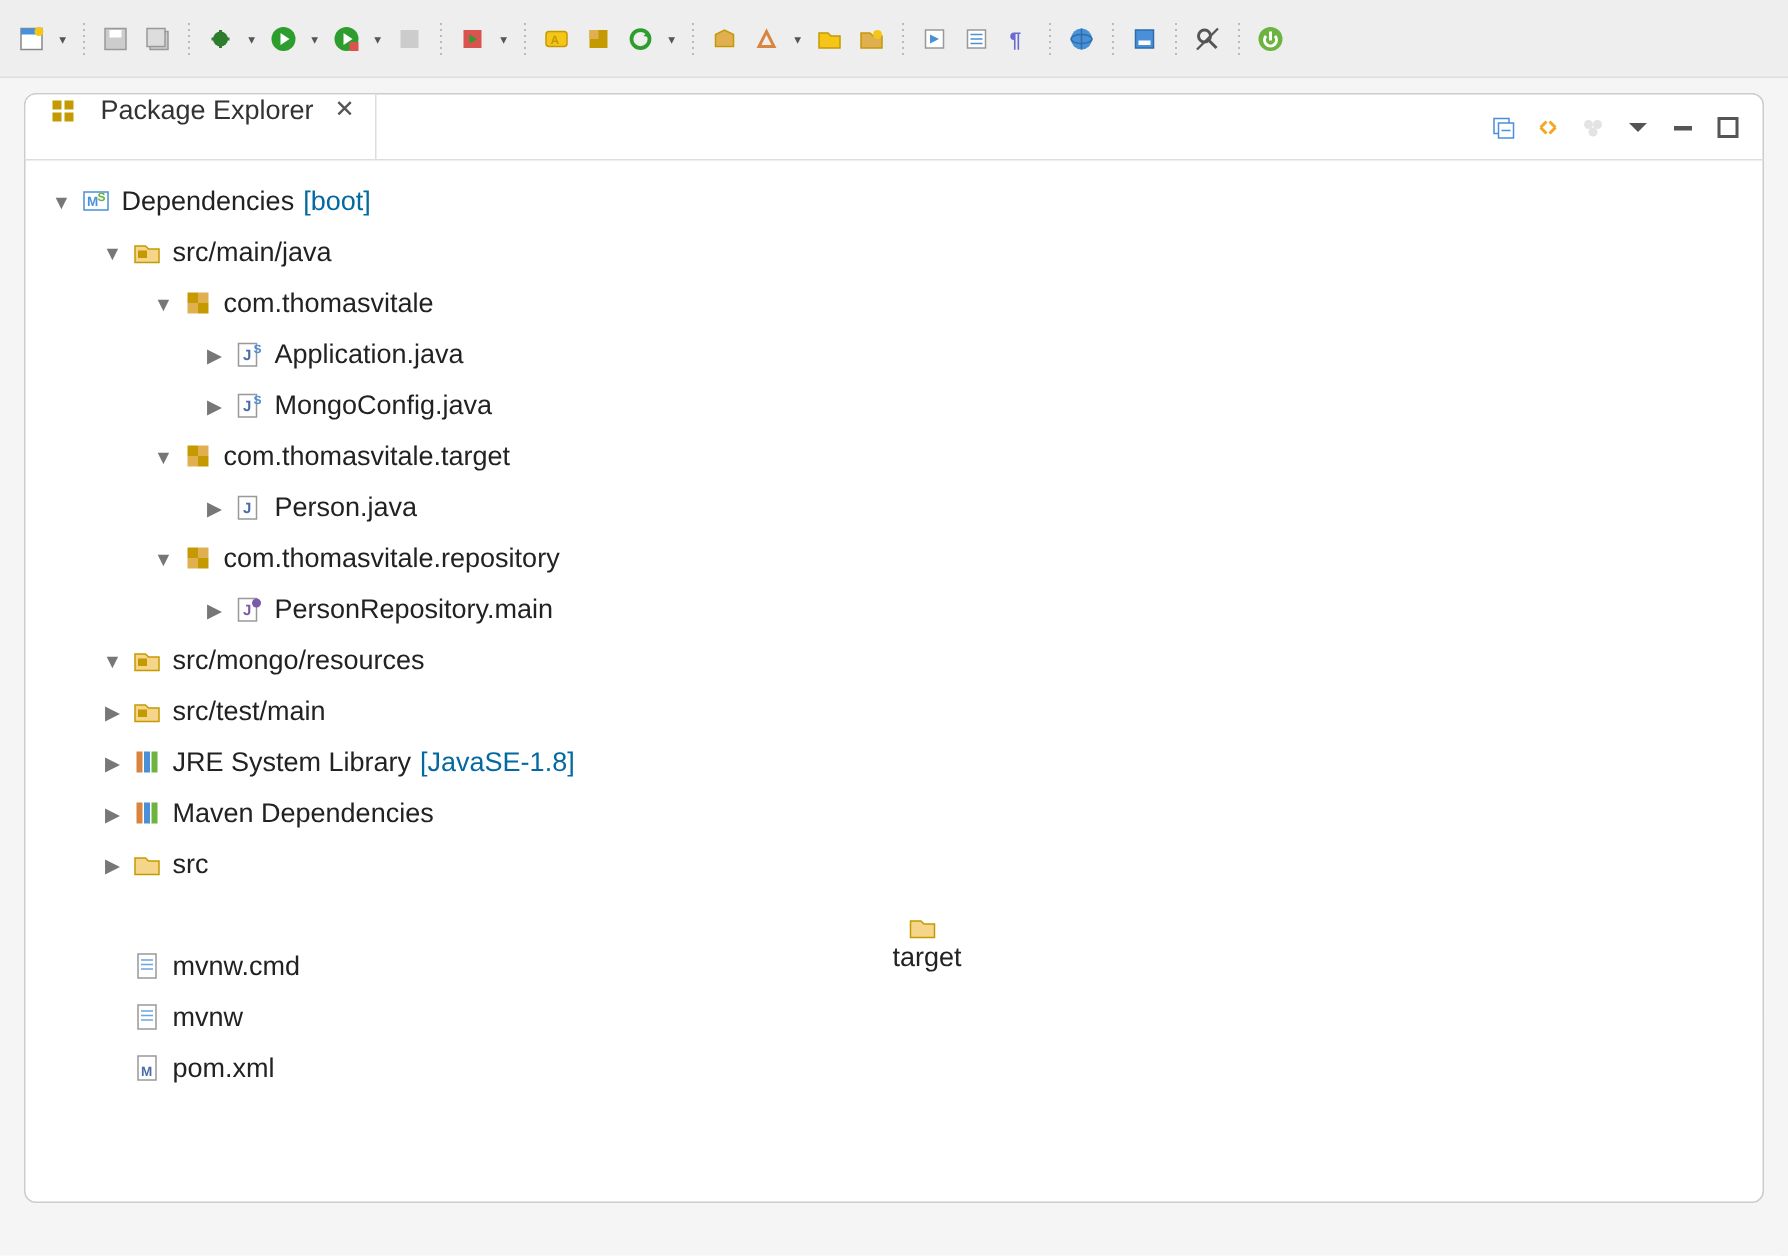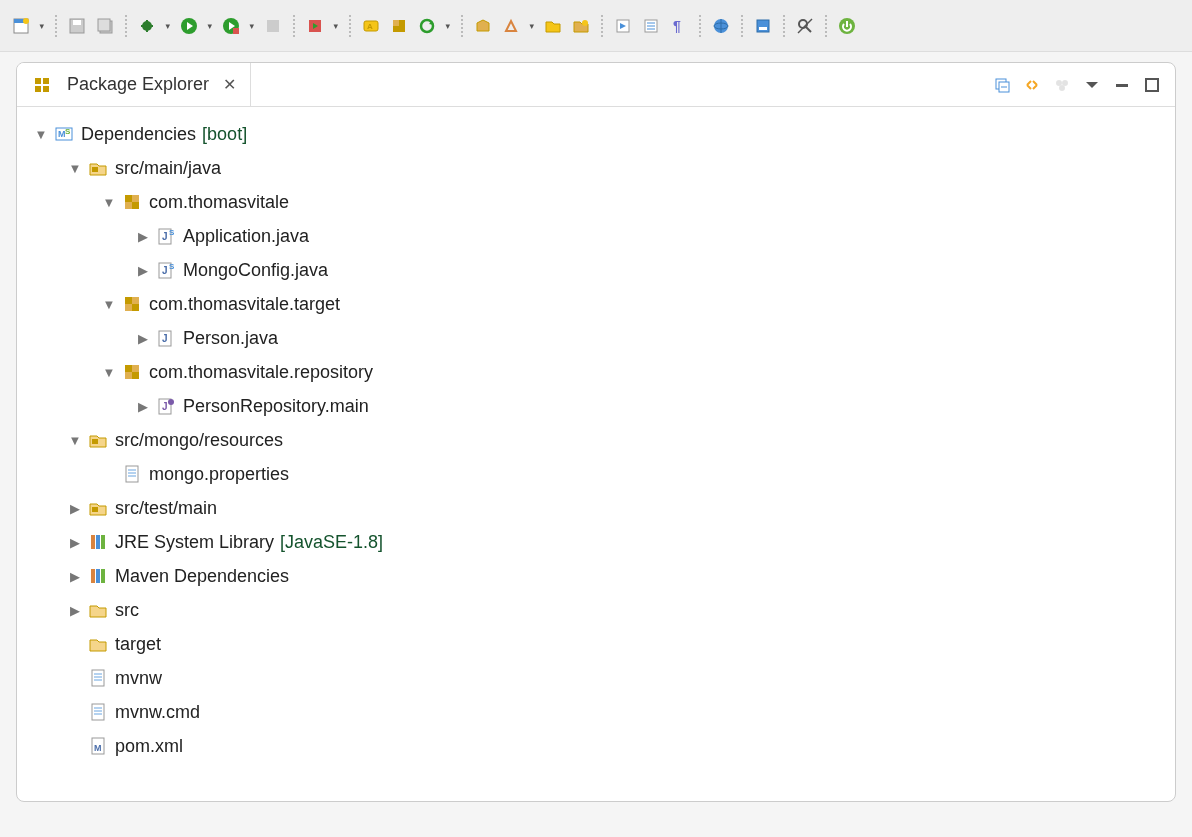--- a/index.html
+++ b/index.html
@@ -55,21 +55,20 @@
   overflow: hidden;
 }
 .panel-header {
   display: flex;
   align-items: center;
   height: 44px;
   border-bottom: 1px solid #ddd;
 }
 .tab {
   display: flex;
-  align-items: center;
   gap: 8px;
   padding: 0 14px;
   height: 100%;
   border-right: 1px solid #ddd;
   background: #fff;
   font-size: 18px;
   color: #333;
 }
 .tab .close { font-size: 16px; color: #555; cursor: pointer; margin-left: 6px; }
 .panel-header .spacer { flex: 1; }
@@ -92,21 +91,21 @@
 .twisty {
   width: 16px;
   display: inline-flex;
   justify-content: center;
   color: #777;
   font-size: 13px;
   margin-right: 4px;
 }
 .twisty.none { visibility: hidden; }
 .node-icon { width: 22px; height: 22px; margin-right: 6px; display:inline-flex; align-items:center; justify-content:center; }
-.decorator { color: #14532d; margin-left: 6px; }
+.decorator { color: #0369a1; margin-left: 6px; }
 </style>
 </head>
 <body>
 
 <div class="toolbar">
   <div class="toolbar-btn dd">
       <svg width="18" height="18">
         <rect x="2" y="2" width="14" height="14" fill="#fff" stroke="#888"></rect>
         <rect x="2" y="2" width="14" height="4" fill="#4a90d9"></rect>
         <circle cx="14" cy="4" r="3" fill="#f5c518"></circle>
@@ -410,111 +409,99 @@
       <div class="tree-row" style="padding-left: 44px;">
         <span class="twisty">▼</span>
         <span class="node-icon">
           <svg width="20" height="20">
             <path d="M2 6 h7 l2 2 h7 v9 h-16 z" fill="#f5d58a" stroke="#c49a00"></path>
             <rect x="4" y="9" width="6" height="5" fill="#c49a00"></rect>
           </svg>
         </span>
         <span>src/mongo/resources</span>
       </div>
-      <div class="tree-row" style="padding-left: 78px;">
+      <div class="tree-row" style="padding-left: 44px;">
+        <span class="twisty">▶</span>
+        <span class="node-icon">
+          <svg width="20" height="20">
+            <path d="M2 6 h7 l2 2 h7 v9 h-16 z" fill="#f5d58a" stroke="#c49a00"></path>
+            <rect x="4" y="9" width="6" height="5" fill="#c49a00"></rect>
+          </svg>
+        </span>
+        <span>src/test/main</span>
+      </div>
+      <div class="tree-row" style="padding-left: 44px;">
+        <span class="twisty">▶</span>
+        <span class="node-icon">
+          <svg width="20" height="20">
+            <rect x="3" y="3" width="4" height="14" fill="#d9843f"></rect>
+            <rect x="8" y="3" width="4" height="14" fill="#4a90d9"></rect>
+            <rect x="13" y="3" width="4" height="14" fill="#6db33f"></rect>
+          </svg>
+        </span>
+        <span>JRE System Library</span>
+        <span class="decorator">[JavaSE-1.8]</span>
+      </div>
+      <div class="tree-row" style="padding-left: 44px;">
+        <span class="twisty">▶</span>
+        <span class="node-icon">
+          <svg width="20" height="20">
+            <rect x="3" y="3" width="4" height="14" fill="#d9843f"></rect>
+            <rect x="8" y="3" width="4" height="14" fill="#4a90d9"></rect>
+            <rect x="13" y="3" width="4" height="14" fill="#6db33f"></rect>
+          </svg>
+        </span>
+        <span>Maven Dependencies</span>
+      </div>
+      <div class="tree-row" style="padding-left: 44px;">
+        <span class="twisty">▶</span>
+        <span class="node-icon">
+          <svg width="20" height="20">
+            <path d="M2 6 h7 l2 2 h7 v9 h-16 z" fill="#f5d58a" stroke="#c49a00"></path>
+          </svg>
+        </span>
+        <span>src</span>
+      </div>
+      <div class="tree-row" style="padding-left: 44px; flex-direction: column;">
+        <span class="twisty none">▶</span>
+        <span class="node-icon">
+          <svg width="20" height="20">
+            <path d="M2 6 h7 l2 2 h7 v9 h-16 z" fill="#f5d58a" stroke="#c49a00"></path>
+          </svg>
+        </span>
+        <span>target</span>
+      </div>
+      <div class="tree-row" style="padding-left: 44px;">
         <span class="twisty none">▶</span>
         <span class="node-icon">
           <svg width="20" height="20">
             <rect x="4" y="2" width="12" height="16" fill="#fff" stroke="#999"></rect>
             <line x1="6" y1="6" x2="14" y2="6" stroke="#6aa5e0"></line>
             <line x1="6" y1="9" x2="14" y2="9" stroke="#6aa5e0"></line>
             <line x1="6" y1="12" x2="14" y2="12" stroke="#6aa5e0"></line>
           </svg>
         </span>
-        <span>mongo.properties</span>
-      </div>
-      <div class="tree-row" style="padding-left: 44px;">
-        <span class="twisty">▶</span>
-        <span class="node-icon">
-          <svg width="20" height="20">
-            <path d="M2 6 h7 l2 2 h7 v9 h-16 z" fill="#f5d58a" stroke="#c49a00"></path>
-            <rect x="4" y="9" width="6" height="5" fill="#c49a00"></rect>
-          </svg>
-        </span>
-        <span>src/test/main</span>
-      </div>
-      <div class="tree-row" style="padding-left: 44px;">
-        <span class="twisty">▶</span>
-        <span class="node-icon">
-          <svg width="20" height="20">
-            <rect x="3" y="3" width="4" height="14" fill="#d9843f"></rect>
-            <rect x="8" y="3" width="4" height="14" fill="#4a90d9"></rect>
-            <rect x="13" y="3" width="4" height="14" fill="#6db33f"></rect>
-          </svg>
-        </span>
-        <span>JRE System Library</span>
-        <span class="decorator">[JavaSE-1.8]</span>
-      </div>
-      <div class="tree-row" style="padding-left: 44px;">
-        <span class="twisty">▶</span>
-        <span class="node-icon">
-          <svg width="20" height="20">
-            <rect x="3" y="3" width="4" height="14" fill="#d9843f"></rect>
-            <rect x="8" y="3" width="4" height="14" fill="#4a90d9"></rect>
-            <rect x="13" y="3" width="4" height="14" fill="#6db33f"></rect>
-          </svg>
-        </span>
-        <span>Maven Dependencies</span>
-      </div>
-      <div class="tree-row" style="padding-left: 44px;">
-        <span class="twisty">▶</span>
-        <span class="node-icon">
-          <svg width="20" height="20">
-            <path d="M2 6 h7 l2 2 h7 v9 h-16 z" fill="#f5d58a" stroke="#c49a00"></path>
-          </svg>
-        </span>
-        <span>src</span>
-      </div>
-      <div class="tree-row" style="padding-left: 44px;">
-        <span class="twisty none">▶</span>
-        <span class="node-icon">
-          <svg width="20" height="20">
-            <path d="M2 6 h7 l2 2 h7 v9 h-16 z" fill="#f5d58a" stroke="#c49a00"></path>
-          </svg>
-        </span>
-        <span>target</span>
+        <span>mvnw.cmd</span>
       </div>
       <div class="tree-row" style="padding-left: 44px;">
         <span class="twisty none">▶</span>
         <span class="node-icon">
           <svg width="20" height="20">
             <rect x="4" y="2" width="12" height="16" fill="#fff" stroke="#999"></rect>
             <line x1="6" y1="6" x2="14" y2="6" stroke="#6aa5e0"></line>
             <line x1="6" y1="9" x2="14" y2="9" stroke="#6aa5e0"></line>
             <line x1="6" y1="12" x2="14" y2="12" stroke="#6aa5e0"></line>
           </svg>
         </span>
         <span>mvnw</span>
       </div>
       <div class="tree-row" style="padding-left: 44px;">
         <span class="twisty none">▶</span>
         <span class="node-icon">
           <svg width="20" height="20">
             <rect x="4" y="2" width="12" height="16" fill="#fff" stroke="#999"></rect>
-            <line x1="6" y1="6" x2="14" y2="6" stroke="#6aa5e0"></line>
-            <line x1="6" y1="9" x2="14" y2="9" stroke="#6aa5e0"></line>
-            <line x1="6" y1="12" x2="14" y2="12" stroke="#6aa5e0"></line>
-          </svg>
-        </span>
-        <span>mvnw.cmd</span>
-      </div>
-      <div class="tree-row" style="padding-left: 44px;">
-        <span class="twisty none">▶</span>
-        <span class="node-icon">
-          <svg width="20" height="20">
-            <rect x="4" y="2" width="12" height="16" fill="#fff" stroke="#999"></rect>
             <text x="6" y="15" font-size="9" fill="#4a6da9" font-weight="bold">M</text>
           </svg>
         </span>
         <span>pom.xml</span>
       </div>
     </div>
 </div>
 
 </body></html>

